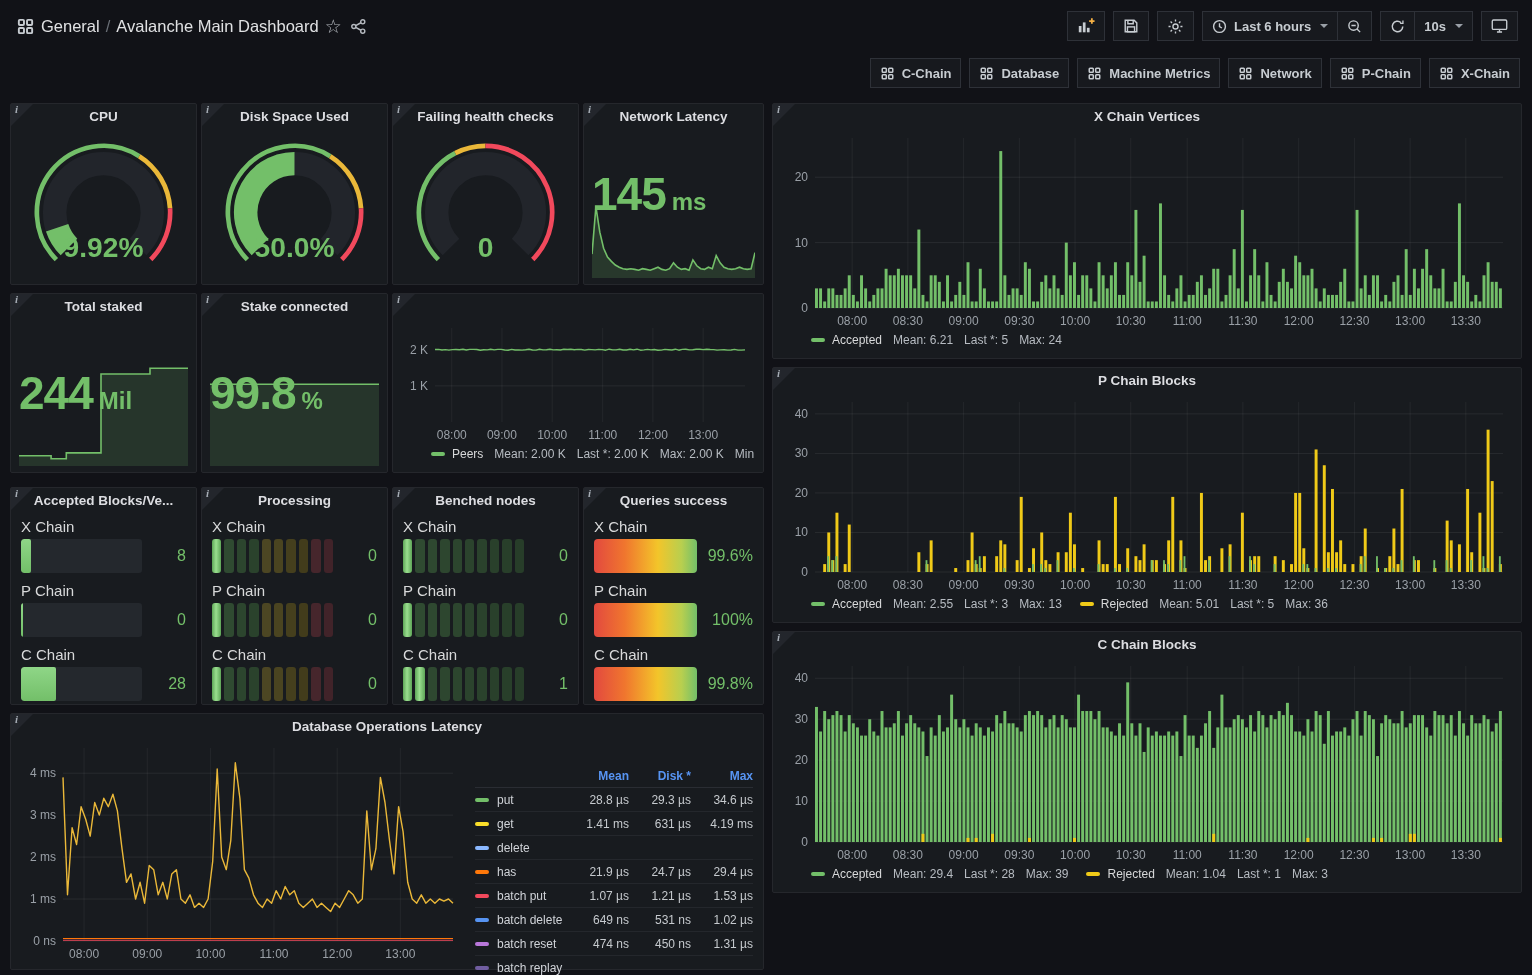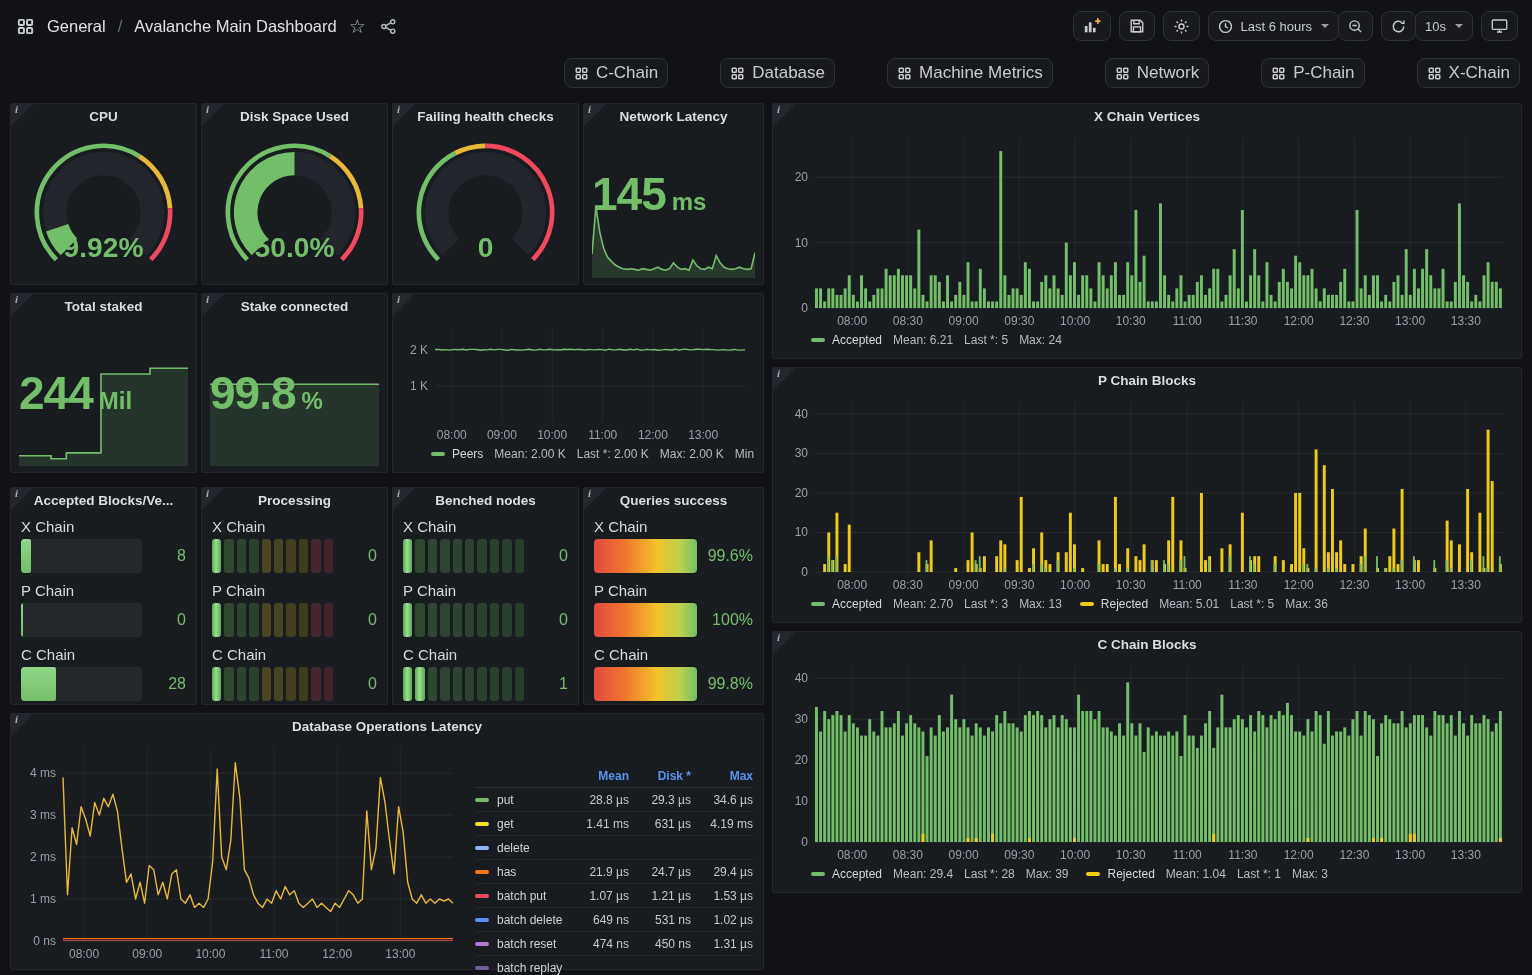--- a/index.html
+++ b/index.html
@@ -1,32 +1,32 @@
 <!DOCTYPE html>
 <html><head>
 <meta charset="utf-8">
 <style>
   html,body{margin:0;padding:0;background:#111217;}
   body{width:1532px;height:975px;overflow:hidden;font-family:"Liberation Sans",sans-serif;color:#d8d9da;}
   .app{position:relative;width:1532px;height:975px;background:#111217;}
 
   
   .hdr{position:absolute;top:0;left:0;right:0;height:52px;display:flex;align-items:center;padding:0 14px;box-sizing:border-box;}
-  .crumb{display:flex;align-items:center;gap:10px;font-size:16.5px;color:#e0e1e3;}
+  .crumb{display:flex;align-items:center;gap:4px;font-size:16.5px;color:#e0e1e3;}
   .crumb .sep{color:#6a6f76;margin:0 2px;}
   .icnbtn{background:none;border:none;color:#aeb4bc;cursor:pointer;display:flex;align-items:center;padding:2px;}
   .star{font-size:19px;line-height:1;color:#b6bac0;}
   .hdr-right{margin-left:auto;display:flex;align-items:center;gap:8px;}
-  .btn{height:30px;display:flex;align-items:center;gap:7px;padding:0 9px;background:#17191e;border:1px solid #2e3138;border-radius:8px;color:#c7ccd1;font-size:13px;font-weight:400;cursor:pointer;box-sizing:border-box;}
+  .btn{height:30px;display:flex;align-items:center;gap:7px;padding:0 9px;background:#17191e;border:1px solid #2e3138;border-radius:0;color:#c7ccd1;font-size:13px;font-weight:700;cursor:pointer;box-sizing:border-box;}
   .btn svg{flex:none;}
   .btngroup{display:flex;}
   .btngroup .btn+.btn{margin-left:-1px;}
   .caret{width:0;height:0;border-left:4px solid transparent;border-right:4px solid transparent;border-top:4.5px solid #9aa0a7;margin-left:2px;}
   .navrow{position:absolute;top:58px;right:12px;display:flex;gap:8px;}
-  .navrow .btn{font-size:17px;margin-left:44px;}
+  .navrow .btn{font-size:13px;}
 
   
   .panel{position:absolute;background:#181b1f;border:1px solid #25272c;border-radius:2px;box-sizing:border-box;}
   .ptitle{position:absolute;top:0;left:0;right:0;height:26px;line-height:26px;margin:0;text-align:center;font-size:13.5px;font-weight:600;color:#dcdde1;white-space:nowrap;overflow:hidden;cursor:pointer;z-index:1;}
   .pbody{position:absolute;top:26px;left:8px;right:8px;bottom:6px;}
   .wedge{position:absolute;top:0;left:0;width:0;height:0;border-top:22px solid #23262c;border-right:22px solid transparent;z-index:3;cursor:pointer;}
   .wedge span{position:absolute;top:-22px;left:4px;font:italic 700 11px/1 "Liberation Serif",serif;color:#a6adb5;}
 
   
   .statwrap{position:absolute;inset:0;display:flex;align-items:center;justify-content:flex-start;}
@@ -1068,21 +1068,21 @@
               <rect x="705.6190476190476" y="174.04651162790697" width="1.8281142857142856" height="3.953488372093034" fill="#73bf69"></rect>
               <rect x="709.7142857142857" y="87.06976744186048" width="2.9485714285714284" height="90.93023255813952" fill="#f0ca18"></rect>
               <rect x="717.9047619047618" y="170.09302325581396" width="2.9485714285714284" height="7.906976744186039" fill="#f0ca18"></rect>
               <rect x="717.9047619047618" y="162.18604651162792" width="1.8281142857142856" height="15.813953488372078" fill="#73bf69"></rect>
             </svg>
           </div>
         <div class="ts-legend">
             <span class="li">
               <span class="sw" style="background:#73bf69"></span>
               <span class="lbl">Accepted</span>
-              <span class="st">Mean: 2.70</span>
+              <span class="st">Mean: 2.55</span>
               <span class="st">Last *: 3</span>
               <span class="st">Max: 13</span>
             </span>
             <span class="li">
               <span class="sw" style="background:#f0ca18"></span>
               <span class="lbl">Rejected</span>
               <span class="st">Mean: 5.01</span>
               <span class="st">Last *: 5</span>
               <span class="st">Max: 36</span>
             </span>

